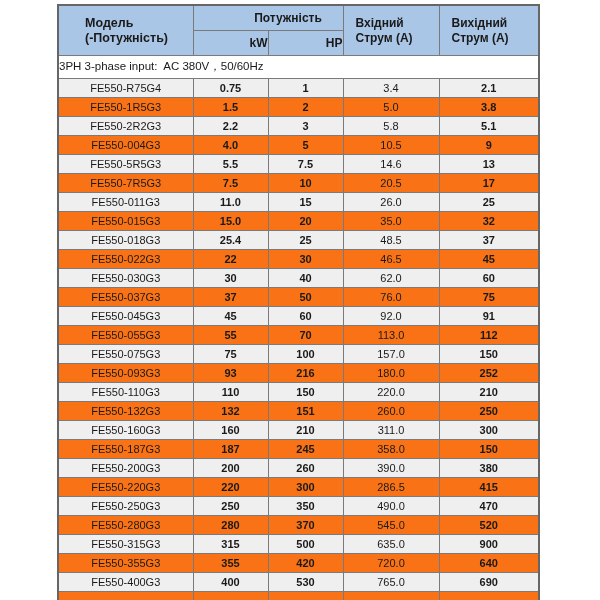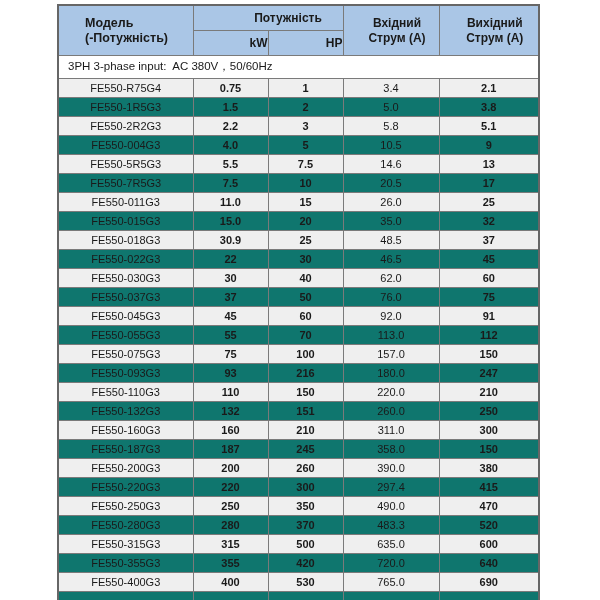--- a/index.html
+++ b/index.html
@@ -21,31 +21,31 @@
     border:2px solid var(--outer-border);
   }
   th,td{border:1px solid var(--border);padding:0;overflow:hidden;white-space:nowrap;}
   thead th{
     background:var(--header-bg);
     font-weight:bold;font-size:12px;height:24px;vertical-align:middle;
   }
   .th-model{text-align:left;padding-left:26px;font-size:12.5px;line-height:15px;}
   .th-power{text-align:center;padding-left:40px;}
   .th-sub{text-align:right;}
-  .th-current{text-align:center;padding-left:12px;line-height:15px;}
+  .th-current{text-align:left;padding-left:12px;line-height:15px;}
   .two-line span{display:block;}
   tr.phase-note td{
-    height:22px;background:#ffffff;text-align:left;padding-left:9px;
+    height:22px;background:#ffffff;text-align:left;
     font-size:11.5px;font-weight:400;
   }
   tbody td{
     height:18px;font-size:11px;text-align:center;vertical-align:middle;line-height:1;
   }
   tr.gray{background:var(--row-alt-bg);}
-  tr.white{background:#0f766e;}
+  tr.white{background:#f97316;}
   tbody td.c1,tbody td.c2,tbody td.c4{font-weight:bold;}
   tbody td.c0,tbody td.c3{font-weight:400;}
   tr.sliver td{height:12px;}
 </style>
 </head>
 <body>
 
 <div class="page">
   <table class="spec">
     <colgroup>
@@ -131,21 +131,21 @@
         </tr>
         <tr class="row white">
           <td class="c0">FE550-015G3</td>
           <td class="c1">15.0</td>
           <td class="c2">20</td>
           <td class="c3">35.0</td>
           <td class="c4">32</td>
         </tr>
         <tr class="row gray">
           <td class="c0">FE550-018G3</td>
-          <td class="c1">30.9</td>
+          <td class="c1">25.4</td>
           <td class="c2">25</td>
           <td class="c3">48.5</td>
           <td class="c4">37</td>
         </tr>
         <tr class="row white">
           <td class="c0">FE550-022G3</td>
           <td class="c1">22</td>
           <td class="c2">30</td>
           <td class="c3">46.5</td>
           <td class="c4">45</td>
@@ -183,21 +183,21 @@
           <td class="c1">75</td>
           <td class="c2">100</td>
           <td class="c3">157.0</td>
           <td class="c4">150</td>
         </tr>
         <tr class="row white">
           <td class="c0">FE550-093G3</td>
           <td class="c1">93</td>
           <td class="c2">216</td>
           <td class="c3">180.0</td>
-          <td class="c4">247</td>
+          <td class="c4">252</td>
         </tr>
         <tr class="row gray">
           <td class="c0">FE550-110G3</td>
           <td class="c1">110</td>
           <td class="c2">150</td>
           <td class="c3">220.0</td>
           <td class="c4">210</td>
         </tr>
         <tr class="row white">
           <td class="c0">FE550-132G3</td>
@@ -224,43 +224,43 @@
           <td class="c0">FE550-200G3</td>
           <td class="c1">200</td>
           <td class="c2">260</td>
           <td class="c3">390.0</td>
           <td class="c4">380</td>
         </tr>
         <tr class="row white">
           <td class="c0">FE550-220G3</td>
           <td class="c1">220</td>
           <td class="c2">300</td>
-          <td class="c3">297.4</td>
+          <td class="c3">286.5</td>
           <td class="c4">415</td>
         </tr>
         <tr class="row gray">
           <td class="c0">FE550-250G3</td>
           <td class="c1">250</td>
           <td class="c2">350</td>
           <td class="c3">490.0</td>
           <td class="c4">470</td>
         </tr>
         <tr class="row white">
           <td class="c0">FE550-280G3</td>
           <td class="c1">280</td>
           <td class="c2">370</td>
-          <td class="c3">483.3</td>
+          <td class="c3">545.0</td>
           <td class="c4">520</td>
         </tr>
         <tr class="row gray">
           <td class="c0">FE550-315G3</td>
           <td class="c1">315</td>
           <td class="c2">500</td>
           <td class="c3">635.0</td>
-          <td class="c4">600</td>
+          <td class="c4">900</td>
         </tr>
         <tr class="row white">
           <td class="c0">FE550-355G3</td>
           <td class="c1">355</td>
           <td class="c2">420</td>
           <td class="c3">720.0</td>
           <td class="c4">640</td>
         </tr>
         <tr class="row gray">
           <td class="c0">FE550-400G3</td>

